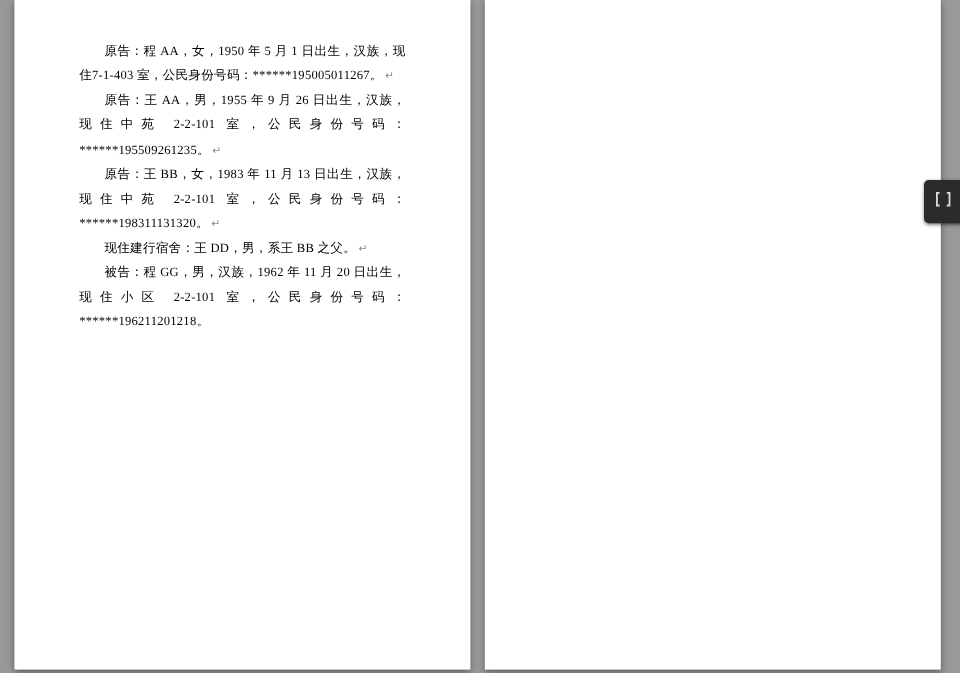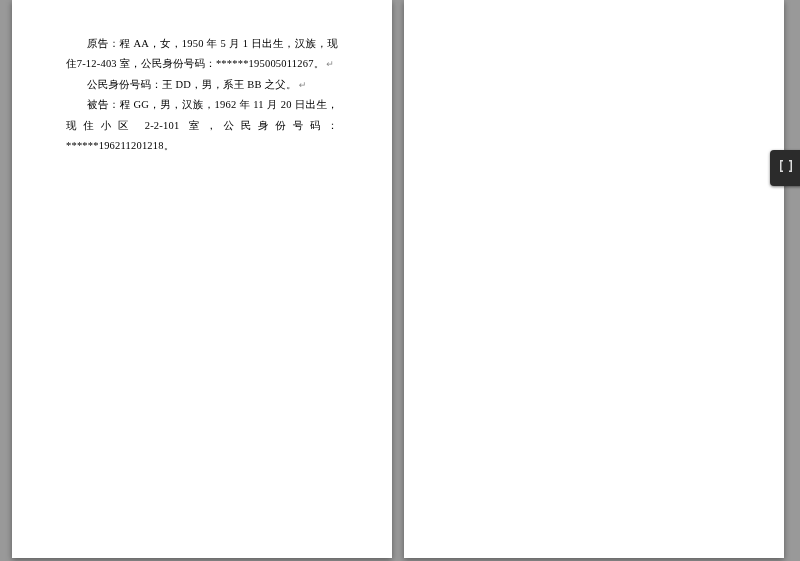--- a/index.html
+++ b/index.html
@@ -13,22 +13,24 @@
 .float-tab{position:absolute;right:-2px;top:150px;width:32px;height:36px;background:#2b2b2b;border-radius:4px 0 0 4px;box-shadow:0 1px 3px rgba(0,0,0,0.5);display:flex;align-items:center;justify-content:center}
 .float-tab svg{width:18px;height:18px}
 </style>
 </head>
 <body>
 
 <div class="workspace">
 
   <div class="page left">
     <div class="content">
-      <p class="para"><span>原告：程 AA，女，1950 年 5 月 1 日出生，汉族，现住7-12-403 室，公民身份号码：******195005011267。</span><span class="mark">↵</span></p>
-      <p class="para"><span>公民身份号码：王 DD，男，系王 BB 之父。</span><span class="mark">↵</span></p>
+      <p class="para"><span>原告：程 AA，女，1950 年 5 月 1 日出生，汉族，现住7-1-403 室，公民身份号码：******195005011267。</span><span class="mark">↵</span></p>
+      <p class="para"><span>原告：王 AA，男，1955 年 9 月 26 日出生，汉族，现住中苑 2-2-101 室，公民身份号码：******195509261235。</span><span class="mark">↵</span></p>
+      <p class="para"><span>原告：王 BB，女，1983 年 11 月 13 日出生，汉族，现住中苑 2-2-101 室，公民身份号码：******198311131320。</span><span class="mark">↵</span></p>
+      <p class="para"><span>现住建行宿舍：王 DD，男，系王 BB 之父。</span><span class="mark">↵</span></p>
       <p class="para"><span>被告：程 GG，男，汉族，1962 年 11 月 20 日出生，现住小区 2-2-101 室，公民身份号码：******196211201218。</span></p>
     </div>
   </div>
 
   <div class="page right">
     <div class="content"></div>
   </div>
 
   <div class="float-tab">
     <span>

